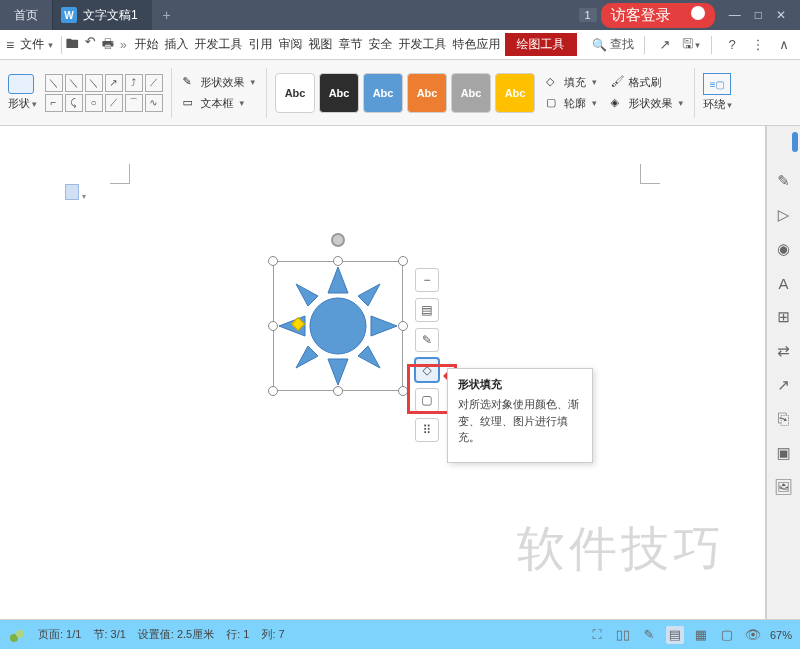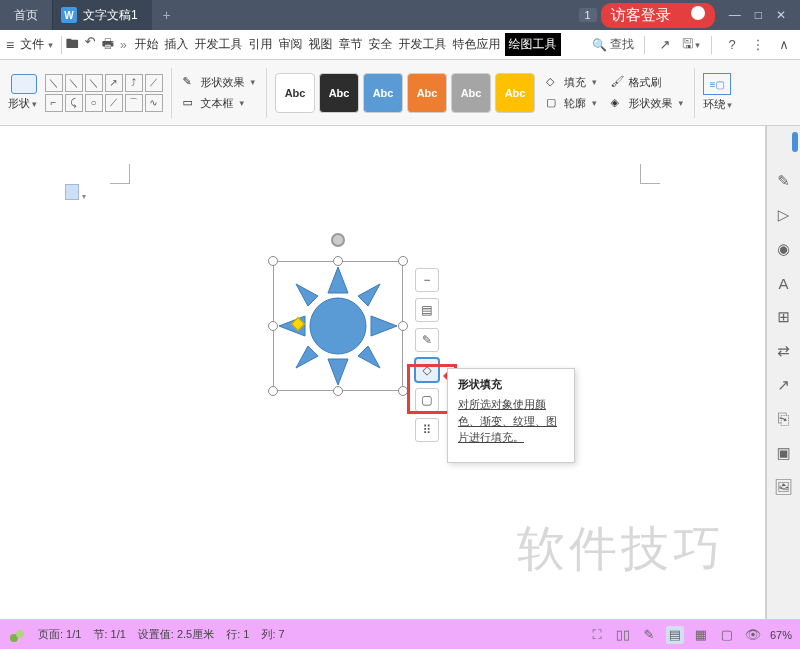--- a/index.html
+++ b/index.html
@@ -21,29 +21,29 @@
 
 
 .menubar { height: 30px; background: #fff; border-bottom: 1px solid #d0d0d0; display: flex; align-items: center; padding: 0 6px; font-size: 12px; color: #333; }
 .menubar .hamburger { margin-right: 6px; font-size: 14px; color: #555; }
 .menubar .file-menu { display: flex; align-items: center; gap: 2px; margin-right: 4px; }
 .menubar .sep { width: 1px; height: 18px; background: #d0d0d0; margin: 0 4px; }
 .menubar .qat { display: flex; gap: 6px; color: #555; font-size: 13px; }
 .menubar .more { margin: 0 6px; color: #888; }
 .menubar .menu-items { display: flex; gap: 2px; }
 .menubar .menu-item { padding: 3px 2px; }
-.menubar .menu-item.active { background: #000000; color: #fff; padding: 3px 4px; }
+.menubar .menu-item.active { background: #b91c1c; color: #fff; padding: 3px 12px; }
 .menubar .right { margin-left: auto; display: flex; gap: 6px; align-items: center; color: #555; }
 .menubar .search { display: flex; align-items: center; gap: 3px; }
 .menubar .icon-btn { width: 20px; text-align: center; font-size: 13px; }
 
 
 .ribbon { background: #f7f7f7; border-bottom: 1px solid #d0d0d0; display: flex; align-items: center; padding: 4px 8px; gap: 8px; height: 66px; }
 .ribbon-sep { width: 1px; height: 50px; background: #d8d8d8; }
-.shape-btn { display: flex; flex-direction: column; align-items: flex-end; gap: 2px; font-size: 11px; color: #333; }
+.shape-btn { display: flex; flex-direction: column; align-items: flex-start; gap: 2px; font-size: 11px; color: #333; }
 .shape-btn .shape-icon { width: 26px; height: 20px; border: 1.5px solid #4a90d9; border-radius: 3px; background: #e8f0fb; }
 .lines-grid { display: grid; grid-template-columns: repeat(6, 18px); grid-template-rows: repeat(2, 18px); gap: 2px; }
 .lines-grid span { border: 1px solid #aaa; display: flex; align-items: center; justify-content: center; font-size: 10px; color: #555; }
 .ribbon-col { display: flex; flex-direction: column; gap: 4px; font-size: 11px; color: #333; }
 .ribbon-col .rc-item { display: flex; align-items: center; gap: 4px; padding: 1px 3px; }
 .rc-icon { width: 14px; height: 14px; display: inline-block; }
 .styles { display: flex; gap: 4px; }
 .style-box { width: 40px; height: 40px; border-radius: 4px; display: flex; align-items: center; justify-content: center; font-size: 11px; color: #333; border: 1px solid #d0d0d0; font-weight: bold; }
 .style-box.white { background: #fff; }
 .style-box.black { background: #2d2d2d; color: #fff; }
@@ -69,33 +69,33 @@
 .sel-rotate { position: absolute; left: 50%; top: -28px; transform: translateX(-50%); width: 14px; height: 14px; background: #ccc; border: 2px solid #999; border-radius: 50%; }
 .sel-diamond { position: absolute; left: 20px; top: 58px; width: 10px; height: 10px; background: #ffd700; border: 1px solid #c0a000; transform: rotate(45deg); }
 
 
 .float-tb { position: absolute; left: 415px; top: 142px; display: flex; flex-direction: column; gap: 6px; }
 .float-btn { width: 24px; height: 24px; background: #fff; border: 1px solid #ccc; border-radius: 3px; display: flex; align-items: center; justify-content: center; font-size: 12px; color: #555; }
 .float-btn.highlight { border: 1px solid #4a90d9; background: #e8f0fb; box-shadow: 0 0 0 1px #4a90d9; }
 .red-box { position: absolute; left: 407px; top: 238px; width: 50px; height: 50px; border: 3px solid #e53e3e; }
 
 
-.tooltip { position: absolute; left: 447px; top: 242px; width: 128px; background: #fff; border: 1px solid #ccc; box-shadow: 2px 2px 6px rgba(0,0,0,0.15); padding: 8px 10px; font-size: 11px; color: #444; }
+.tooltip { position: absolute; left: 447px; top: 242px; width: 146px; background: #fff; border: 1px solid #ccc; box-shadow: 2px 2px 6px rgba(0,0,0,0.15); padding: 8px 10px; font-size: 11px; color: #444; }
 .tooltip .tt-title { font-weight: bold; margin-bottom: 4px; color: #222; }
-.tooltip .tt-body { line-height: 1.5; margin-bottom: 8px; text-decoration: underline; }
+.tooltip .tt-body { line-height: 1.5; margin-bottom: 8px; }
 .arrow-annot { position: absolute; left: 445px; top: 248px; width: 80px; height: 4px; background: #e53e3e; }
 .arrow-annot::before { content: ''; position: absolute; left: -8px; top: -4px; border: 6px solid transparent; border-right-color: #e53e3e; }
 
 
 .right-sidebar { width: 34px; background: #f0f0f0; border-left: 1px solid #d0d0d0; display: flex; flex-direction: column; align-items: center; padding-top: 6px; gap: 16px; }
 .rs-indicator { width: 6px; height: 20px; background: #4a90d9; border-radius: 3px; align-self: flex-end; margin-right: 2px; margin-bottom: 4px; }
 .rs-icon { width: 18px; height: 18px; color: #666; font-size: 15px; display: flex; align-items: center; justify-content: center; }
 
 
-.statusbar { height: 30px; background: #f0abfc; border-top: 1px solid #d0d0d0; display: flex; align-items: center; padding: 0 8px; font-size: 11px; color: #444; gap: 12px; }
+.statusbar { height: 30px; background: #7dd3fc; border-top: 1px solid #d0d0d0; display: flex; align-items: center; padding: 0 8px; font-size: 11px; color: #444; gap: 12px; }
 .statusbar .sb-icon { width: 18px; height: 18px; }
 .statusbar .sb-right { margin-left: auto; display: flex; gap: 8px; align-items: center; }
 .statusbar .view-btn { width: 18px; height: 18px; display: inline-flex; align-items: center; justify-content: center; color: #666; font-size: 13px; }
 .statusbar .view-btn.active { background: #d0e0f0; border-radius: 2px; }
 
 .watermark { position: absolute; right: 40px; bottom: 38px; font-size: 48px; color: #d8d8d8; font-weight: 300; letter-spacing: 4px; pointer-events: none; margin-left: 40px; }
 .dropdown-caret::after { content: '▾'; font-size: 9px; margin-left: 2px; color: #666; }
 </style>
 </head>
 <body>
@@ -295,21 +295,21 @@
     <div class="rs-icon">🖼</div>
   </div>
 </div>
 
 <div class="statusbar">
   <svg class="sb-icon" viewBox="0 0 18 18">
       <circle cx="6" cy="12" r="4" fill="#7cb342"></circle>
       <circle cx="12" cy="8" r="4" fill="#aed581"></circle>
     </svg>
   <span>页面: 1/1</span>
-  <span>节: 1/1</span>
+  <span>节: 3/1</span>
   <span>设置值: 2.5厘米</span>
   <span>行: 1</span>
   <span>列: 7</span>
   <div class="sb-right">
     <span class="view-btn">⛶</span>
     <span class="view-btn">▯▯</span>
     <span class="view-btn">✎</span>
     <span class="view-btn active">▤</span>
     <span class="view-btn">▦</span>
     <span class="view-btn">▢</span>

